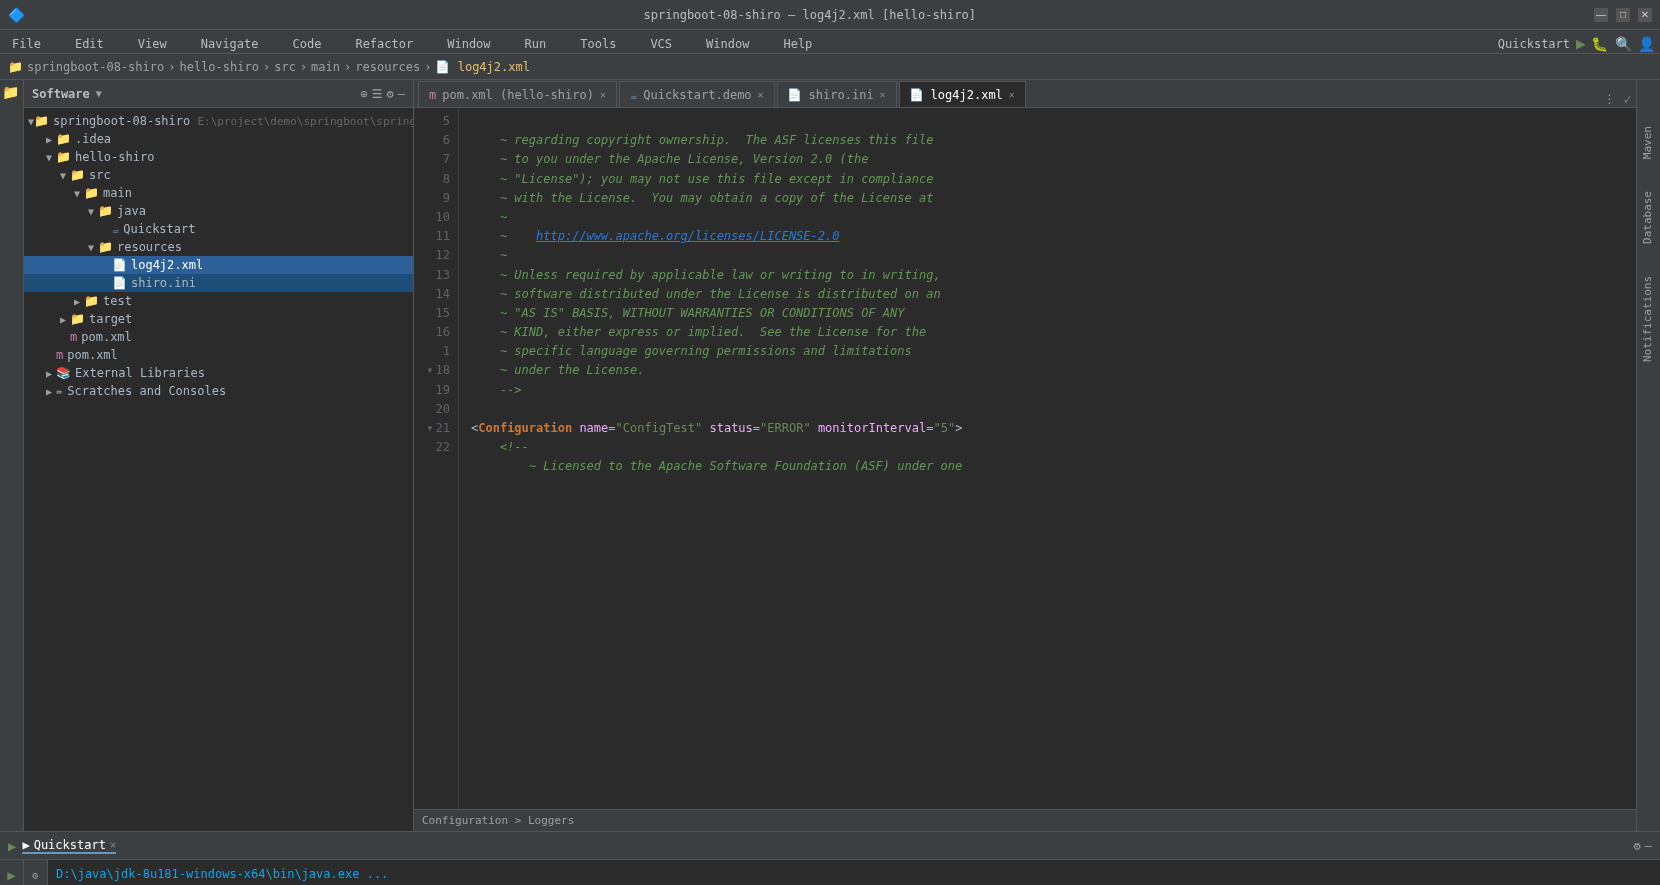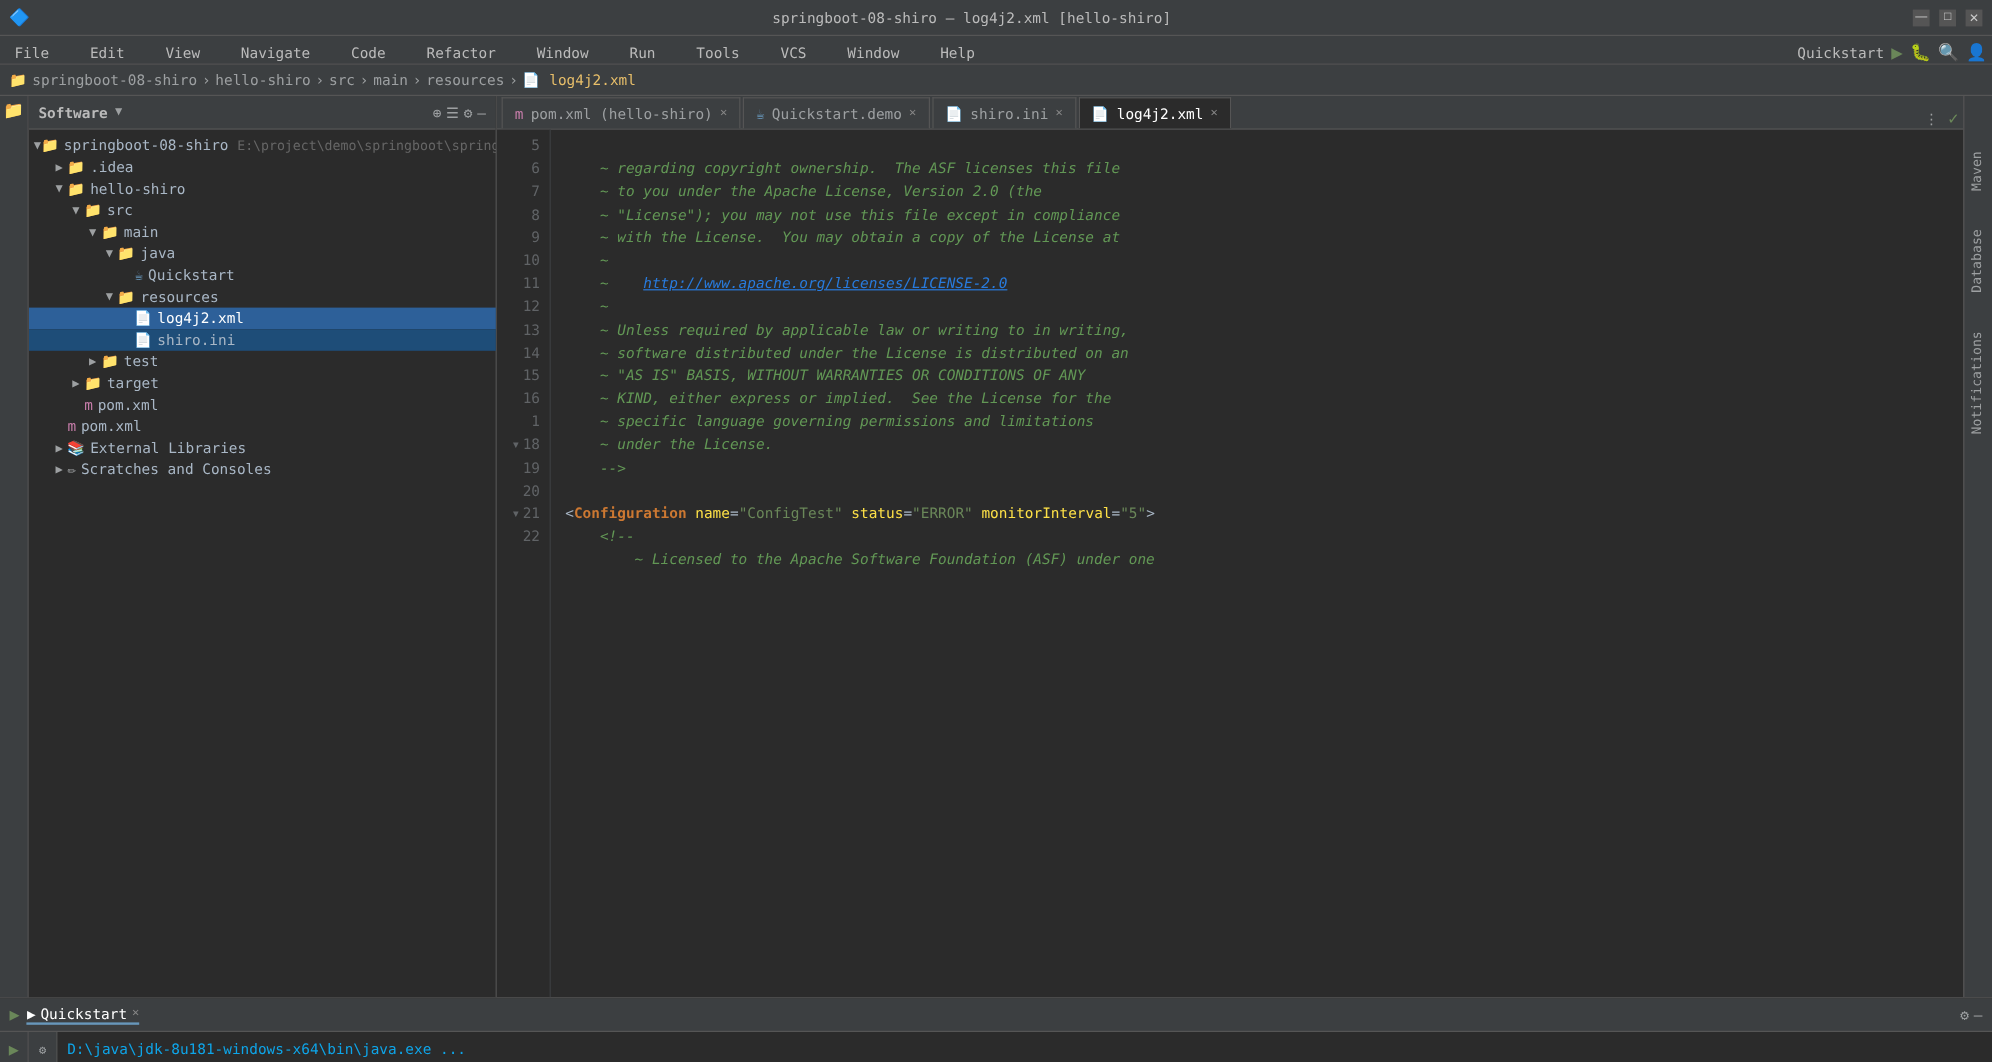--- a/index.html
+++ b/index.html
@@ -174,21 +174,21 @@
       overflow: auto;
       font-size: 12px;
       line-height: 1.6;
       white-space: pre;
     }
 
     
     .kw { color: #cc7832; font-weight: bold; }
     .str { color: #6a8759; }
     .comment { color: #629755; font-style: italic; }
-    .attr { color: #fde047; }
+    .attr { color: #f0abfc; }
     .link { color: #287bde; text-decoration: underline; }
     .fold-arrow { color: #888; cursor: pointer; }
 
     
     #editor-breadcrumb {
       height: 22px;
       background: #3c3f41;
       border-top: 1px solid #555;
       display: flex;
       align-items: center;
@@ -526,20 +526,23 @@
 <span class="comment">    ~ specific language governing permissions and limitations</span>
 <span class="comment">    ~ under the License.</span>
 <span class="comment">    --&gt;</span>
 
 <span>&lt;<span class="kw">Configuration</span> <span class="attr">name</span>=<span class="str">"ConfigTest"</span> <span class="attr">status</span>=<span class="str">"ERROR"</span> <span class="attr">monitorInterval</span>=<span class="str">"5"</span>&gt;</span>
 <span class="comment">    &lt;!--</span>
 <span class="comment">        ~ Licensed to the Apache Software Foundation (ASF) under one</span>
         </div>
       </div>
 
+      <div id="editor-breadcrumb">
+        <span>Configuration &gt; Loggers</span>
+      </div>
     </div>
 
     <div id="outer-right">
       <div style="writing-mode:vertical-rl;transform:rotate(180deg);font-size:11px;color:#9da0a2;cursor:pointer;margin-top:40px;padding:6px 4px;">Maven</div>
       <div style="writing-mode:vertical-rl;transform:rotate(180deg);font-size:11px;color:#9da0a2;cursor:pointer;margin-top:20px;padding:6px 4px;">Database</div>
       <div style="writing-mode:vertical-rl;transform:rotate(180deg);font-size:11px;color:#9da0a2;cursor:pointer;margin-top:20px;padding:6px 4px;">Notifications</div>
     </div>
   </div>
 </div>
 

